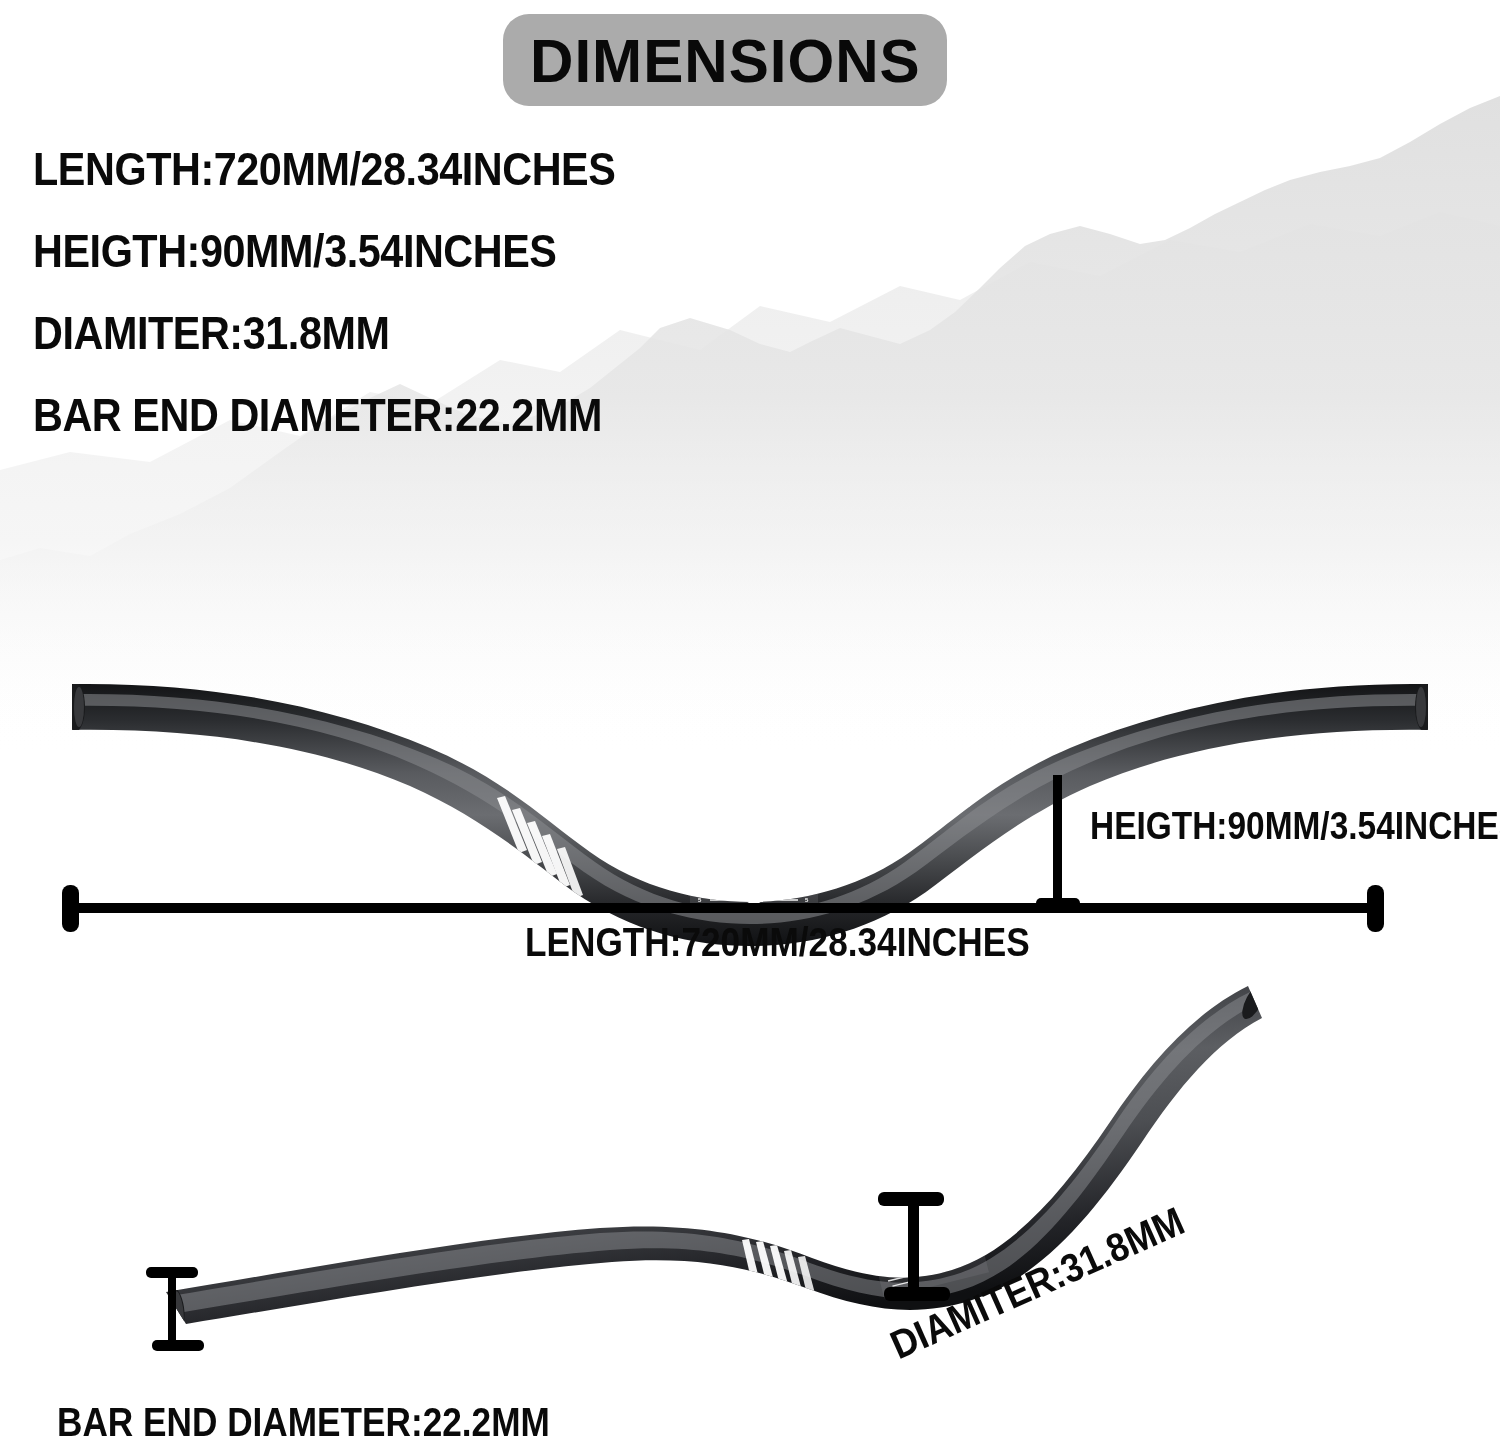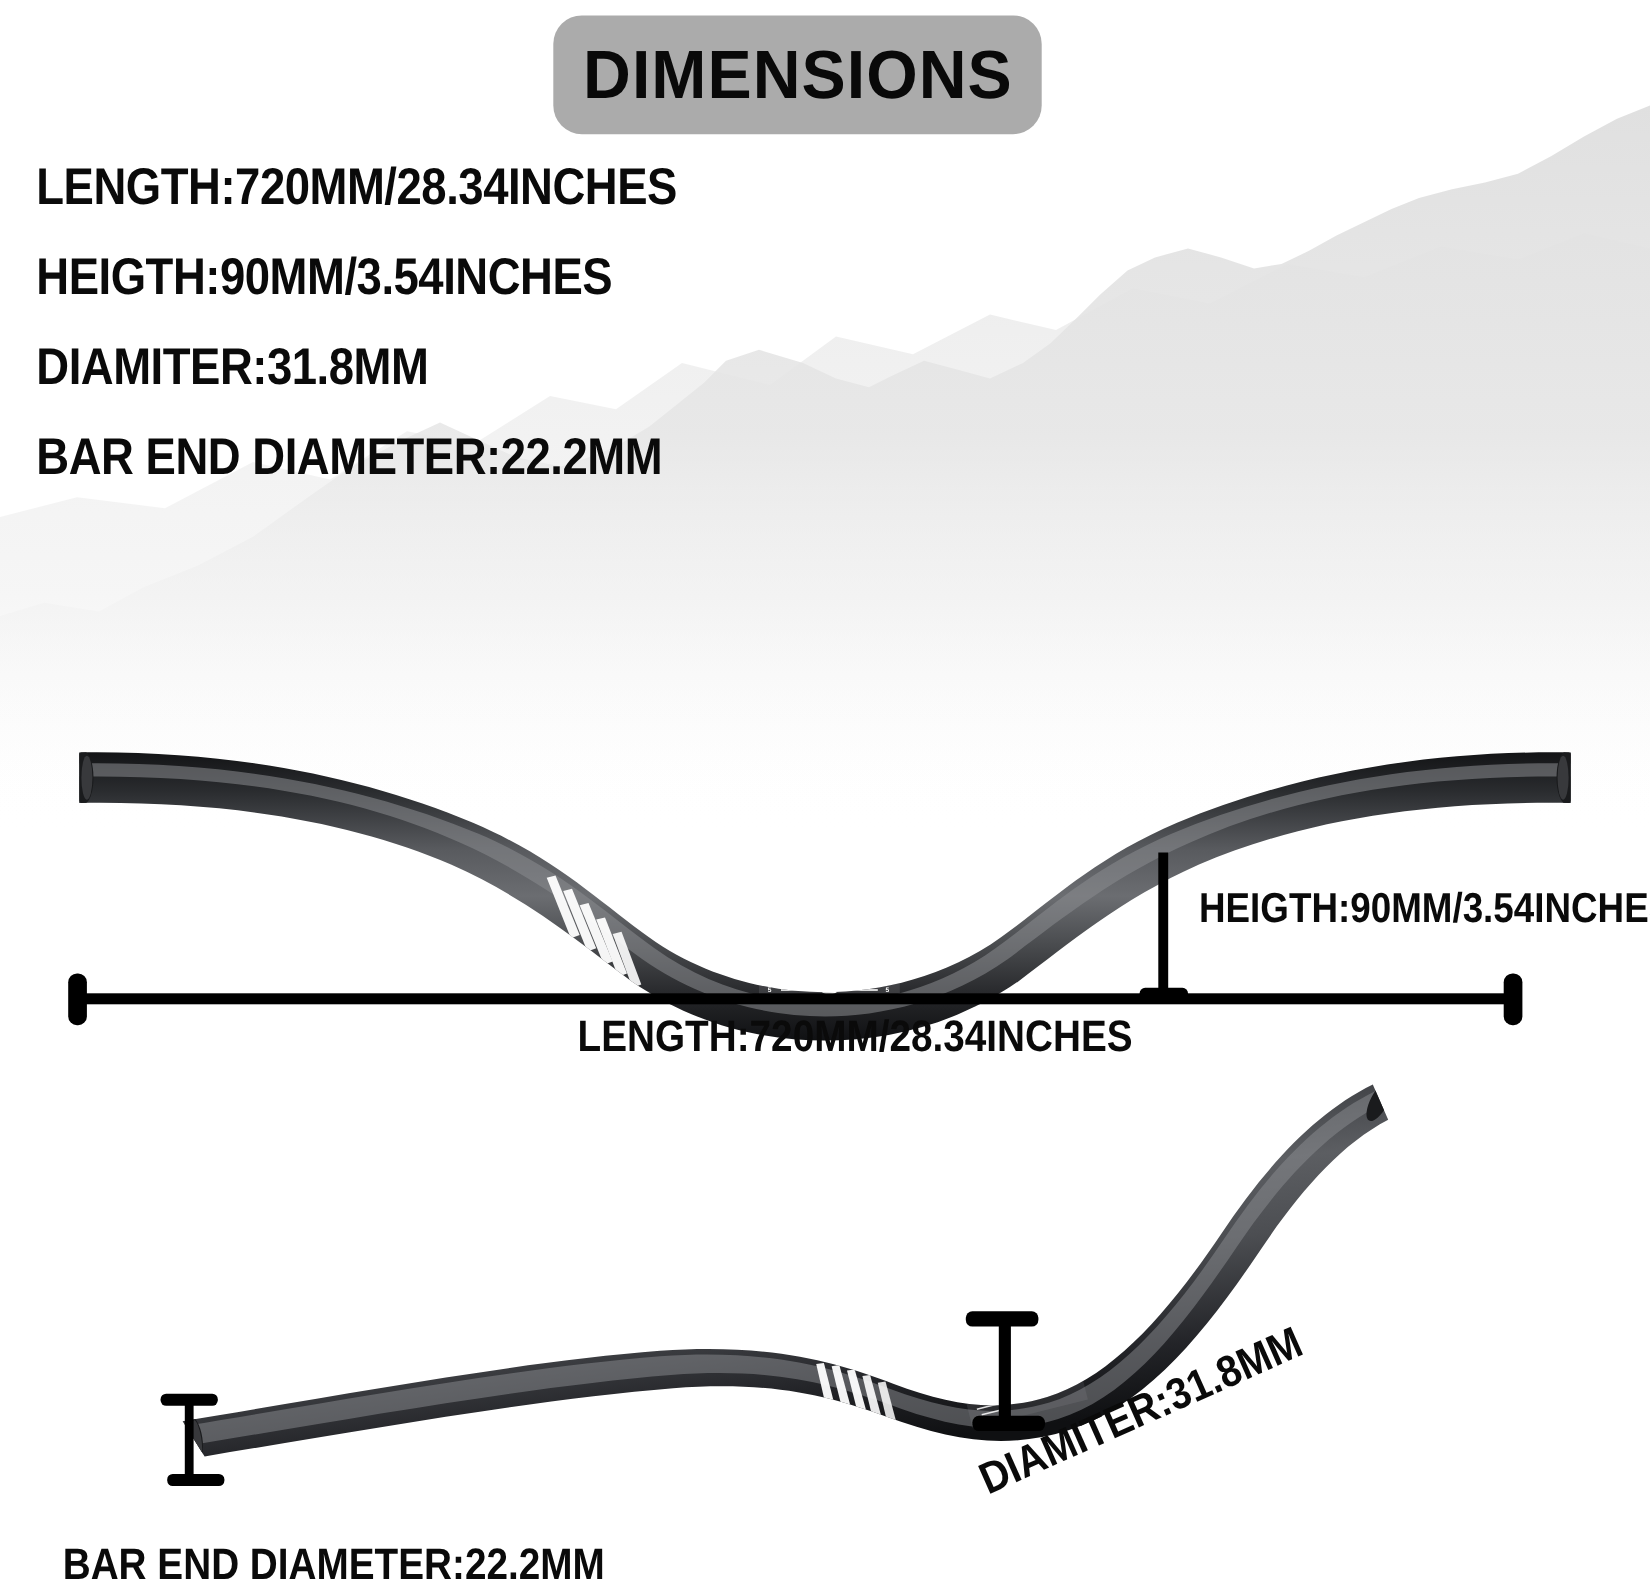--- a/index.html
+++ b/index.html
@@ -24,21 +24,21 @@
     width: 1500px;
     height: 760px;
     pointer-events: none;
   }
   
   #title-badge {
     position: absolute;
     left: 503px;
     top: 14px;
     width: 444px;
-    height: 108px;
+    height: 92px;
     background: #ababab;
     border-radius: 26px;
     display: flex;
     align-items: center;
     justify-content: center;
   }
   #title-text {
     font-family: "Liberation Sans", sans-serif;
     font-weight: bold;
     font-size: 62px;

